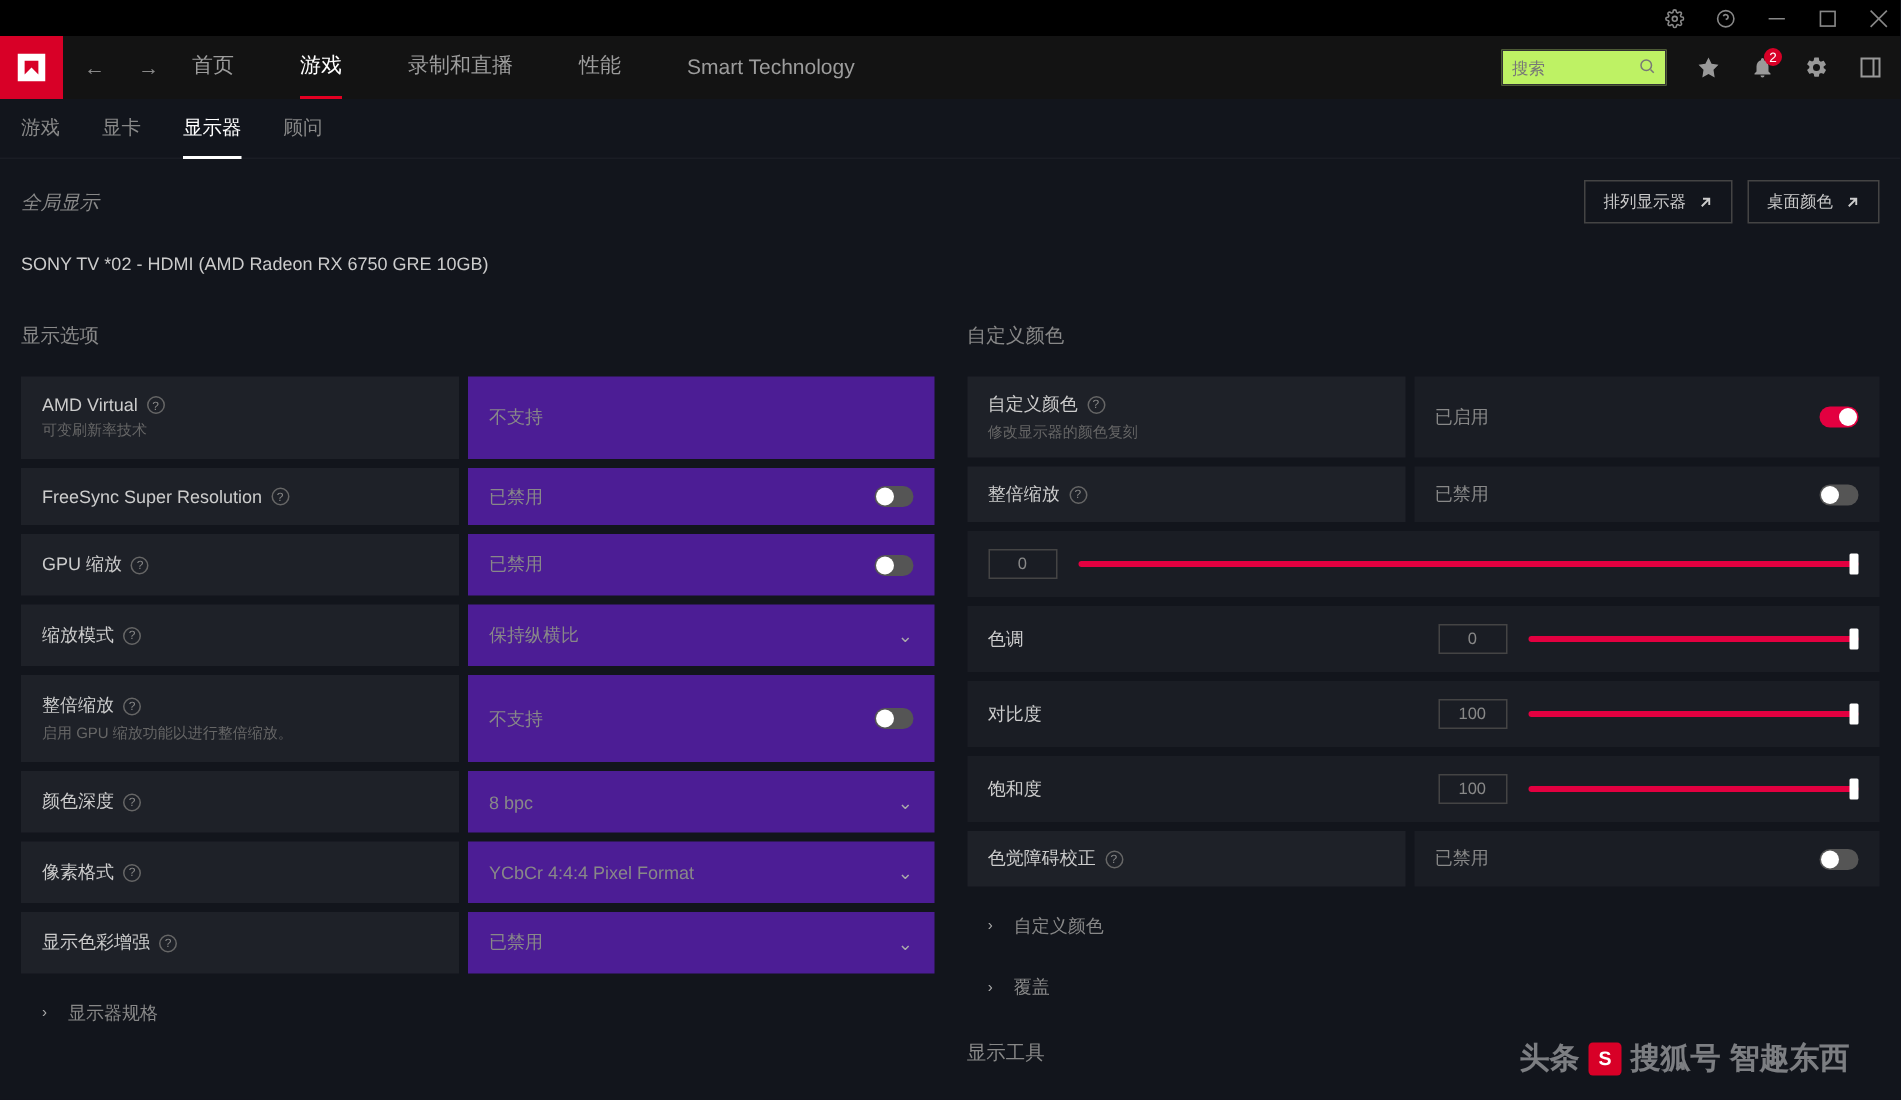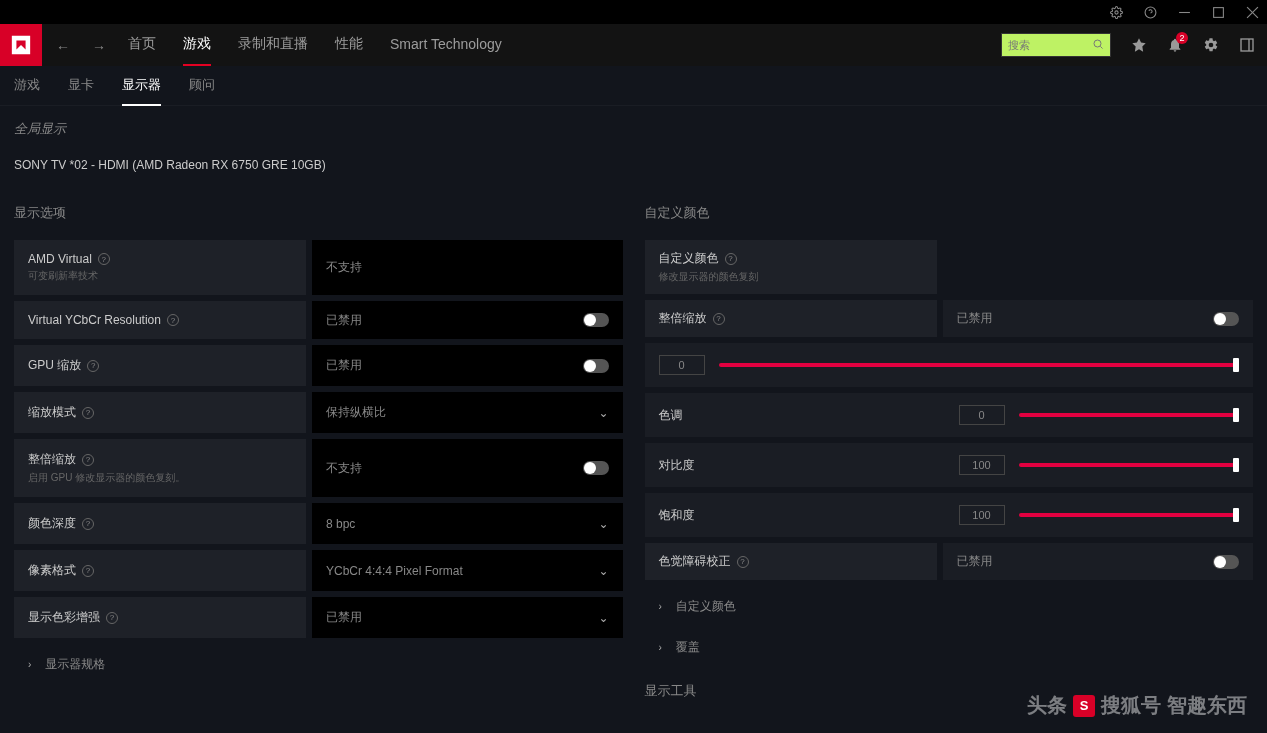--- a/index.html
+++ b/index.html
@@ -9,21 +9,21 @@
   .titlebar { height: 24px; background: #000; display: flex; justify-content: flex-end; align-items: center; padding: 0 8px; gap: 20px; }
   .titlebar .win-icon { width: 14px; height: 14px; display: flex; align-items: center; justify-content: center; color: #888; cursor: pointer; }
   .titlebar .win-icon svg { width: 13px; height: 13px; }
 
   
   .topbar { height: 42px; background: #131313; display: flex; align-items: center; padding-right: 12px; }
   .amd-logo { width: 42px; height: 42px; background: #d80027; display: flex; align-items: center; justify-content: center; }
   .amd-logo svg { width: 22px; height: 22px; fill: #fff; }
   .nav-arrows { display: flex; margin-left: 14px; gap: 22px; }
   .nav-arrows span { color: #888; font-size: 14px; cursor: pointer; }
-  .nav-tabs { display: flex; margin-left: 22px; gap: 27px; align-items: flex-end; height: 42px; }
+  .nav-tabs { display: flex; margin-left: 22px; gap: 44px; align-items: flex-end; height: 42px; }
   .nav-tab { color: #9c9c9c; font-size: 14px; cursor: pointer; height: 42px; display: flex; align-items: center; border-bottom: 2px solid transparent; }
   .nav-tab.active { color: #fff; border-bottom-color: #e30022; }
   .topbar-right { margin-left: auto; display: flex; align-items: center; gap: 20px; }
   .search-box { background: #bef264; border: 1px solid #333; height: 24px; width: 110px; display: flex; align-items: center; padding: 0 6px; color: #777; font-size: 11px; justify-content: space-between; }
   .notif-wrap { position: relative; }
   .notif-badge { position: absolute; top: -5px; right: -5px; background: #d80027; color: #fff; border-radius: 50%; width: 12px; height: 12px; font-size: 9px; display: flex; align-items: center; justify-content: center; }
   .top-icon { color: #999; cursor: pointer; }
   .top-icon svg { width: 16px; height: 16px; display: block; }
 
   
@@ -45,21 +45,21 @@
   .col { flex: 1; }
 
   .panel-title { color: #888; font-size: 13px; margin-bottom: 18px; }
 
   .row { display: flex; align-items: stretch; gap: 6px; margin-bottom: 6px; }
   .label-cell { background: #1e2128; flex: 0 0 292px; padding: 12px 14px; display: flex; flex-direction: column; justify-content: center; gap: 3px; }
   .label-title { display: flex; align-items: center; gap: 6px; color: #ccc; font-size: 12px; }
   .label-sub { color: #666; font-size: 10px; }
   .info-icon { width: 12px; height: 12px; border: 1px solid #666; border-radius: 50%; display: inline-flex; align-items: center; justify-content: center; font-size: 8px; color: #888; }
 
-  .value-cell { background: #000000; flex: 1; display: flex; align-items: center; padding: 0 14px; color: #888; font-size: 12px; justify-content: space-between; }
+  .value-cell { background: #4c1d95; flex: 1; display: flex; align-items: center; padding: 0 14px; color: #888; font-size: 12px; justify-content: space-between; }
   .value-cell .chev { color: #aaa; }
 
   .toggle { width: 26px; height: 14px; background: #555; border-radius: 8px; position: relative; cursor: pointer; }
   .toggle::after { content: ''; width: 12px; height: 12px; background: #fff; border-radius: 50%; position: absolute; top: 1px; left: 1px; }
   .toggle.on { background: #e30040; }
   .toggle.on::after { left: auto; right: 1px; }
 
   .expand-row { display: flex; align-items: center; gap: 14px; padding: 12px 14px; color: #888; font-size: 12px; cursor: pointer; }
   .expand-row .chev { font-size: 10px; color: #aaa; }
 
@@ -67,21 +67,21 @@
   .row-r { display: flex; align-items: stretch; gap: 6px; margin-bottom: 6px; }
   .label-cell-r { background: #1e2128; flex: 0 0 292px; padding: 10px 14px; display: flex; flex-direction: column; justify-content: center; gap: 3px; }
   .value-cell-r { background: #1a1d24; flex: 1; display: flex; align-items: center; padding: 0 14px; color: #888; font-size: 12px; justify-content: space-between; }
 
   .slider-row { background: #1a1d24; display: flex; align-items: center; padding: 12px 14px; margin-bottom: 6px; gap: 14px; }
   .slider-label { flex: 0 0 286px; color: #ccc; font-size: 12px; }
   .slider-value { width: 46px; height: 20px; border: 1px solid #444; display: flex; align-items: center; justify-content: center; color: #888; font-size: 11px; }
   .slider-track { flex: 1; height: 4px; background: #e30040; position: relative; border-radius: 2px; }
   .slider-thumb { position: absolute; right: 0; top: -5px; width: 6px; height: 14px; background: #fff; border-radius: 1px; }
 
-  .watermark { position: absolute; right: 20px; bottom: 14px; color: rgba(255,255,255,0.45); font-size: 20px; font-weight: bold; display: flex; align-items: center; gap: 6px; }
+  .watermark { position: absolute; right: 34px; bottom: 14px; color: rgba(255,255,255,0.45); font-size: 20px; font-weight: bold; display: flex; align-items: center; gap: 6px; }
   .watermark .redlogo { width: 22px; height: 22px; background: #d80027; border-radius: 3px; display: inline-flex; align-items: center; justify-content: center; color: #fff; font-size: 13px; }
 </style>
 </head>
 <body>
 
 <div class="titlebar">
   <span class="win-icon">
       <svg viewBox="0 0 24 24" fill="none" stroke="currentColor" stroke-width="2">
         <circle cx="12" cy="12" r="3"></circle>
         <path d="M19.4 15a1.65 1.65 0 0 0 .33 1.82l.06.06a2 2 0 1 1-2.83 2.83l-.06-.06a1.65 1.65 0 0 0-1.82-.33 1.65 1.65 0 0 0-1 1.51V21a2 2 0 1 1-4 0v-.09a1.65 1.65 0 0 0-1-1.51 1.65 1.65 0 0 0-1.82.33l-.06.06a2 2 0 1 1-2.83-2.83l.06-.06a1.65 1.65 0 0 0 .33-1.82 1.65 1.65 0 0 0-1.51-1H3a2 2 0 1 1 0-4h.09a1.65 1.65 0 0 0 1.51-1 1.65 1.65 0 0 0-.33-1.82l-.06-.06a2 2 0 1 1 2.83-2.83l.06.06a1.65 1.65 0 0 0 1.82.33h0a1.65 1.65 0 0 0 1-1.51V3a2 2 0 1 1 4 0v.09a1.65 1.65 0 0 0 1 1.51h0a1.65 1.65 0 0 0 1.82-.33l.06-.06a2 2 0 1 1 2.83 2.83l-.06.06a1.65 1.65 0 0 0-.33 1.82v0a1.65 1.65 0 0 0 1.51 1H21a2 2 0 1 1 0 4h-.09a1.65 1.65 0 0 0-1.51 1z"></path>
@@ -165,20 +165,34 @@
 <div class="subtabs">
   <div class="subtab">游戏</div>
   <div class="subtab">显卡</div>
   <div class="subtab active">显示器</div>
   <div class="subtab">顾问</div>
 </div>
 
 <div class="content">
   <div class="header-row">
     <div class="section-title">全局显示</div>
+    <div class="header-btns">
+      <button class="outline-btn">
+        <span>排列显示器</span>
+        <svg viewBox="0 0 12 12">
+            <path d="M3 9L9 3M4 3h5v5" stroke="currentColor" fill="none" stroke-width="1.5"></path>
+          </svg>
+      </button>
+      <button class="outline-btn">
+        <span>桌面颜色</span>
+        <svg viewBox="0 0 12 12">
+            <path d="M3 9L9 3M4 3h5v5" stroke="currentColor" fill="none" stroke-width="1.5"></path>
+          </svg>
+      </button>
+    </div>
   </div>
 
   <div class="device-name">SONY TV  *02 - HDMI (AMD Radeon RX 6750 GRE 10GB)</div>
 
   <div class="columns">
 
     <div class="col">
       <div class="panel-title">显示选项</div>
 
       <div class="row">
@@ -190,21 +204,21 @@
           <div class="label-sub">可变刷新率技术</div>
         </div>
         <div class="value-cell">
             <span>不支持</span>
           </div>
       </div>
 
       <div class="row">
         <div class="label-cell">
           <div class="label-title">
-              <span>Virtual YCbCr Resolution</span>
+              <span>FreeSync Super Resolution</span>
               <span class="info-icon">?</span>
             </div>
         </div>
         <div class="value-cell">
           <span>已禁用</span>
           <span class="toggle"></span>
         </div>
       </div>
 
       <div class="row">
@@ -232,21 +246,21 @@
           <span class="chev">⌄</span>
         </div>
       </div>
 
       <div class="row">
         <div class="label-cell">
           <div class="label-title">
               <span>整倍缩放</span>
               <span class="info-icon">?</span>
             </div>
-          <div class="label-sub">启用 GPU 修改显示器的颜色复刻。</div>
+          <div class="label-sub">启用 GPU 缩放功能以进行整倍缩放。</div>
         </div>
         <div class="value-cell">
           <span>不支持</span>
           <span class="toggle"></span>
         </div>
       </div>
 
       <div class="row">
         <div class="label-cell">
           <div class="label-title">
@@ -295,20 +309,24 @@
     <div class="col">
       <div class="panel-title">自定义颜色</div>
 
       <div class="row-r">
         <div class="label-cell-r">
           <div class="label-title">
               <span>自定义颜色</span>
               <span class="info-icon">?</span>
             </div>
           <div class="label-sub">修改显示器的颜色复刻</div>
+        </div>
+        <div class="value-cell-r">
+          <span>已启用</span>
+          <span class="toggle on"></span>
         </div>
       </div>
 
       <div class="row-r">
         <div class="label-cell-r">
           <div class="label-title">
               <span>整倍缩放</span>
               <span class="info-icon">?</span>
             </div>
         </div>

